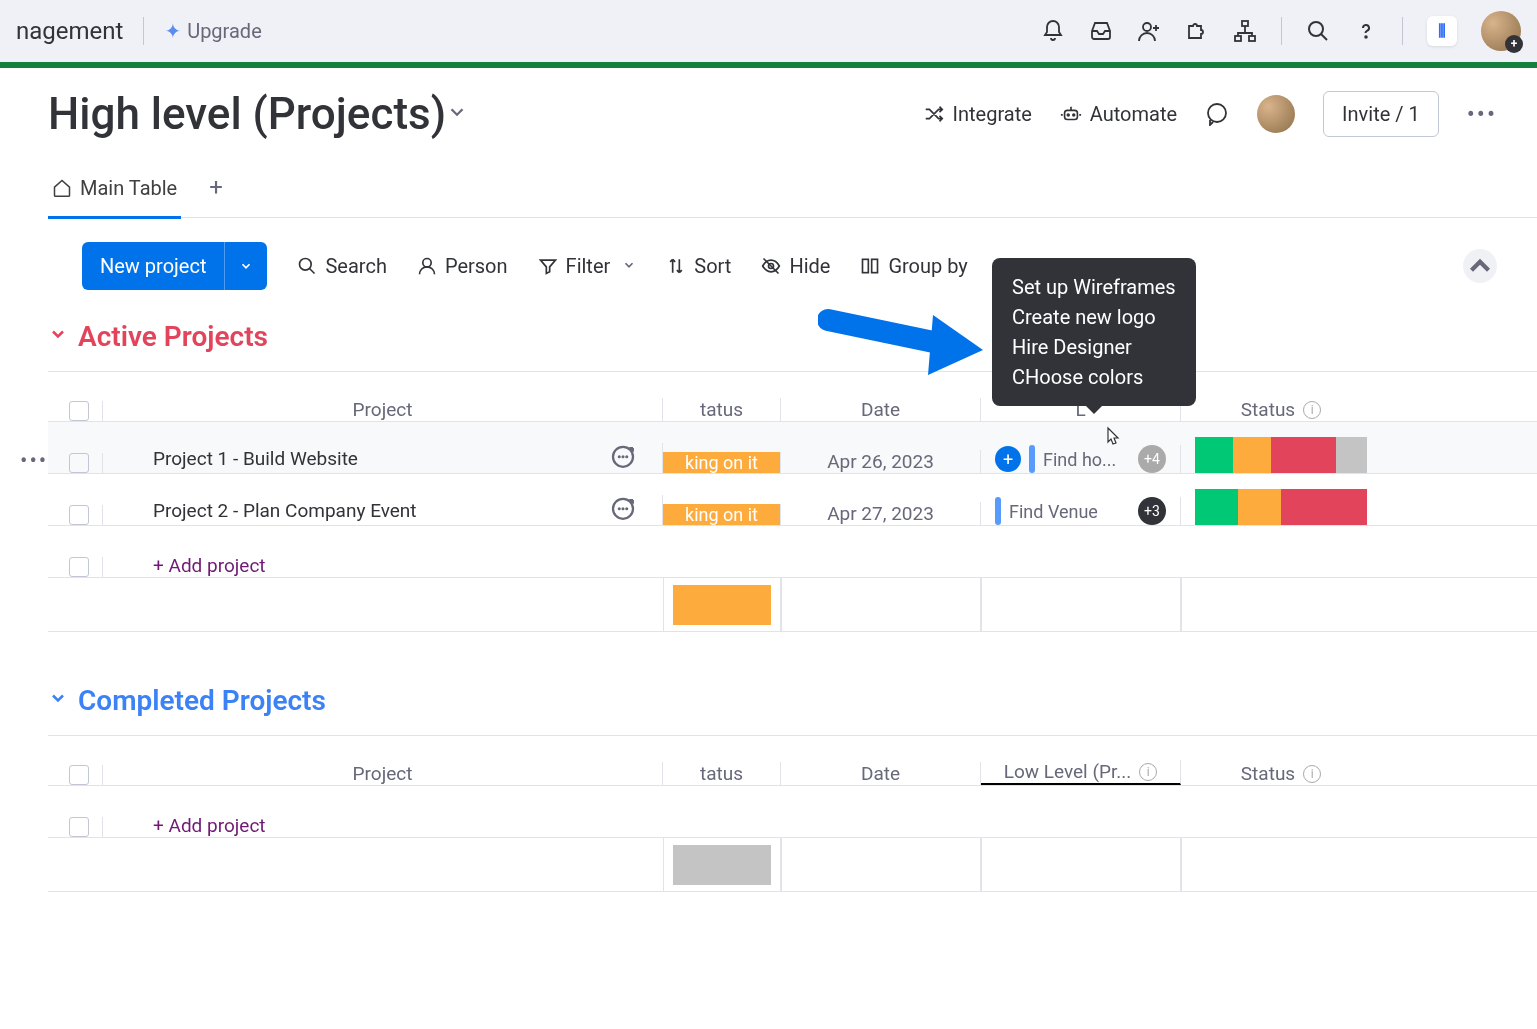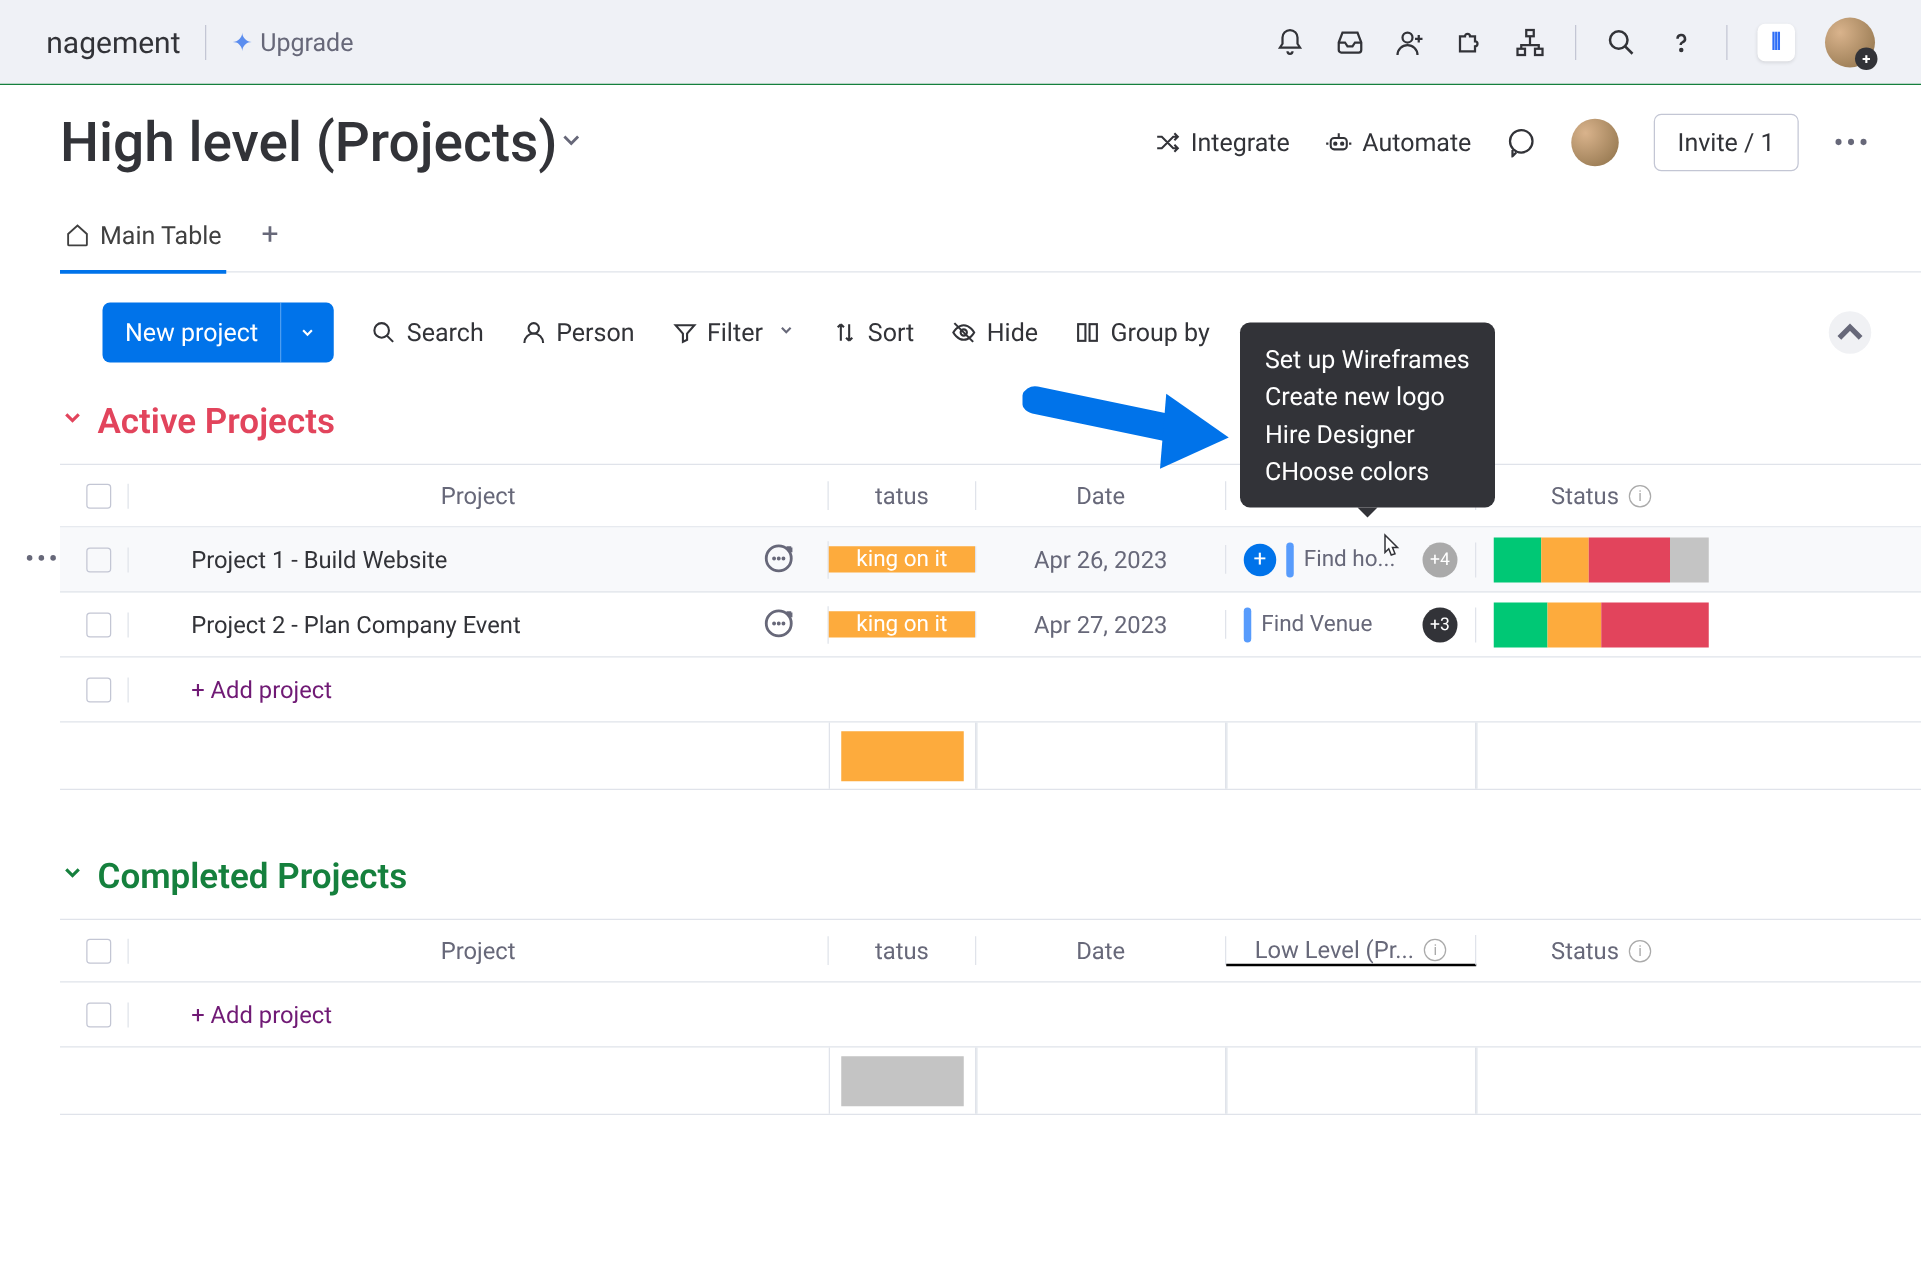--- a/index.html
+++ b/index.html
@@ -1,18 +1,18 @@
 <!DOCTYPE html>
 <html><head>
 <meta charset="utf-8">
 <style>
 * { margin: 0; padding: 0; box-sizing: border-box; font-family: -apple-system, BlinkMacSystemFont, "Segoe UI", Roboto, sans-serif; }
 body { background: #fff; color: #323338; width: 1537px; height: 1029px; overflow: hidden; position: relative; }
 
-.topbar { height: 68px; background: #eff1f6; display: flex; align-items: center; padding: 0 37px; justify-content: space-between; border-bottom: 1px solid #15803d; gap: 32px; }
+.topbar { height: 68px; background: #eff1f6; display: flex; align-items: center; padding: 0 16px; justify-content: space-between; border-bottom: 6px solid #15803d; gap: 32px; }
 .topbar-left { display: flex; align-items: center; gap: 20px; }
 .topbar-title { font-size: 24px; font-weight: 400; color: #323338; }
 .upgrade { display: flex; align-items: center; gap: 6px; color: #676879; font-size: 20px; cursor: pointer; }
 .upgrade-icon { color: #5b8def; font-size: 20px; }
 .topbar-right { display: flex; align-items: center; gap: 24px; }
 .topbar-icon { width: 24px; height: 24px; color: #323338; cursor: pointer; display:flex; align-items:center; justify-content:center; }
 .topbar-sep { width: 1px; height: 28px; background: #c3c6d4; }
 .avatar { width: 40px; height: 40px; border-radius: 50%; background: radial-gradient(circle at 30% 30%, #d9b38c, #8b6f47); position: relative; }
 .avatar-plus { position: absolute; bottom: -2px; right: -2px; width: 18px; height: 18px; border-radius: 50%; background: #323338; color: #fff; display:flex;align-items:center;justify-content:center;font-size:12px;font-weight:bold; }
 .logo-badge { width: 30px; height: 30px; border-radius: 6px; background: #fff; display:flex;align-items:center;justify-content:center; color:#2e6ef7; font-weight:bold; font-size:18px; box-shadow:0 1px 3px rgba(0,0,0,.1);}
@@ -39,24 +39,24 @@
 .new-btn-chev { padding: 12px 14px; border-left: 1px solid rgba(255,255,255,.3); }
 .tool-item { display: flex; align-items: center; gap: 8px; color: #323338; font-size: 20px; cursor: pointer; }
 .tool-chev-sm { color: #676879; font-size: 14px; margin-left: -18px; }
 .collapse-btn { position: absolute; right: 40px; width: 34px; height: 34px; border-radius: 50%; background: #f0f1f4; display:flex;align-items:center;justify-content:center;cursor:pointer;color:#676879; }
 
 .group { margin-top: 30px; }
 .group-header { display: flex; align-items: center; gap: 10px; cursor: pointer; }
 .group-chev { font-size: 20px; }
 .group-title { font-size: 28px; font-weight: 600; }
 .group-pink .group-title, .group-pink .group-chev { color: #e2445c; }
-.group-green .group-title, .group-green .group-chev { color: #15803d; }
+.group-green .group-title, .group-green .group-chev { color: #3b82f6; }
 
 .table { margin-top: 18px; border-top: 1px solid #e0e3ea; position: relative; }
-.tbl-row { display: flex; align-items: center; border-bottom: 1px solid #e0e3ea; height: 52px; }
+.tbl-row { display: flex; align-items: flex-end; border-bottom: 1px solid #e0e3ea; height: 52px; }
 .tbl-row.header { height: 50px; }
 .color-bar { width: 7px; flex-shrink: 0; }
 .group-pink .color-bar { background: #e2445c; }
 .group-pink .tbl-row:last-child .color-bar { background: #f5b5c0; }
 .group-green .color-bar { background: #00c875; }
 .group-green .tbl-row:last-child .color-bar { background: #a6e9cf; }
 .cell { border-right: 1px solid #e0e3ea; display: flex; align-items: center; padding: 0 14px; font-size: 19px; color: #323338; }
 .cell.checkbox { width: 48px; justify-content: center; padding:0; }
 .checkbox-box { width: 20px; height: 20px; border: 1.5px solid #c3c6d4; border-radius: 3px; }
 .cell.project { width: 560px; }

